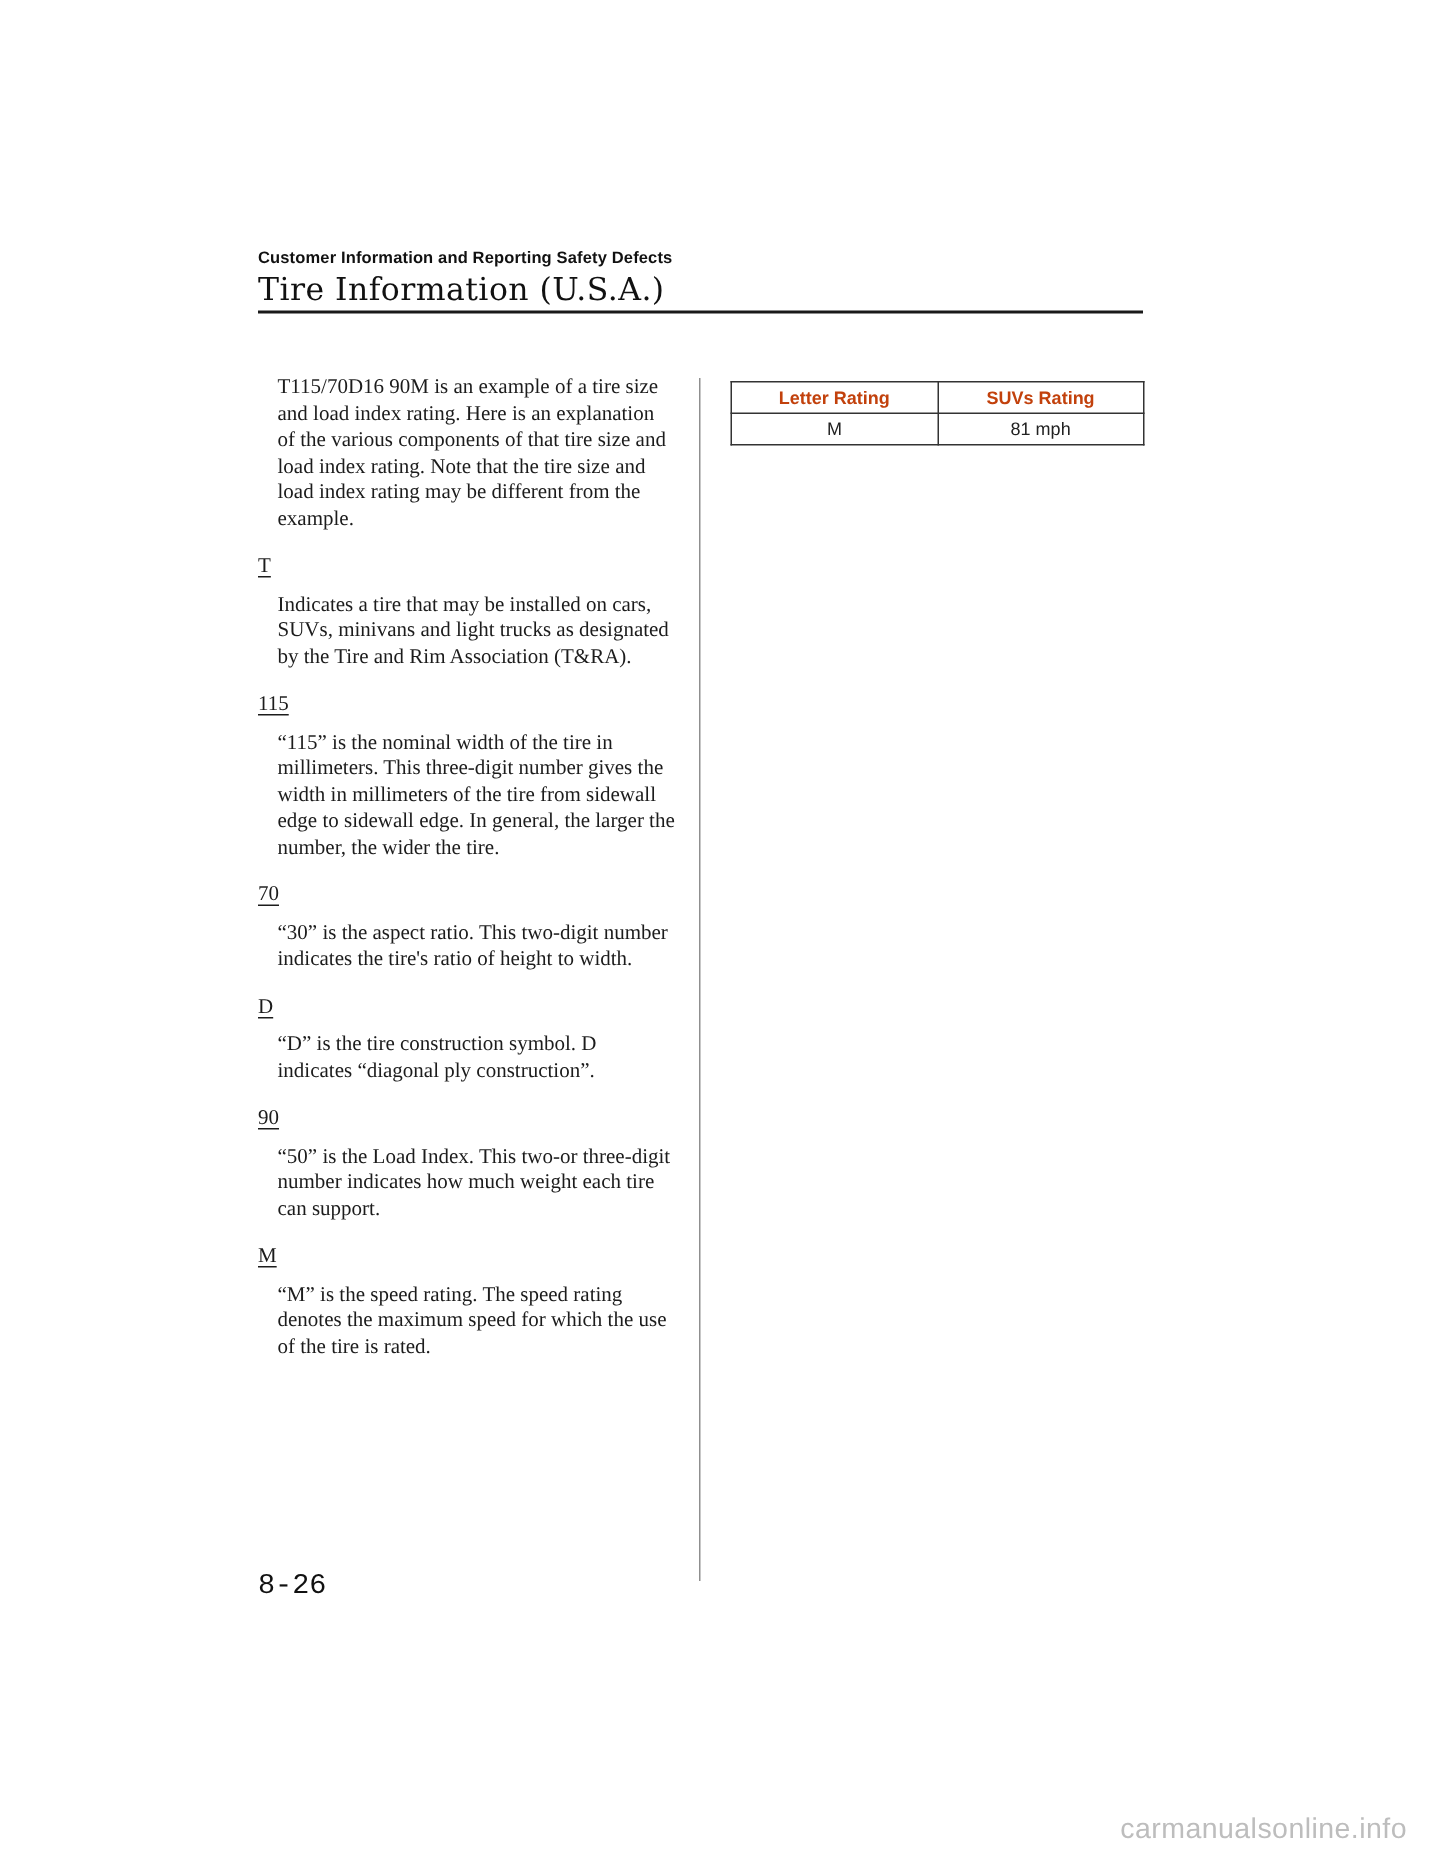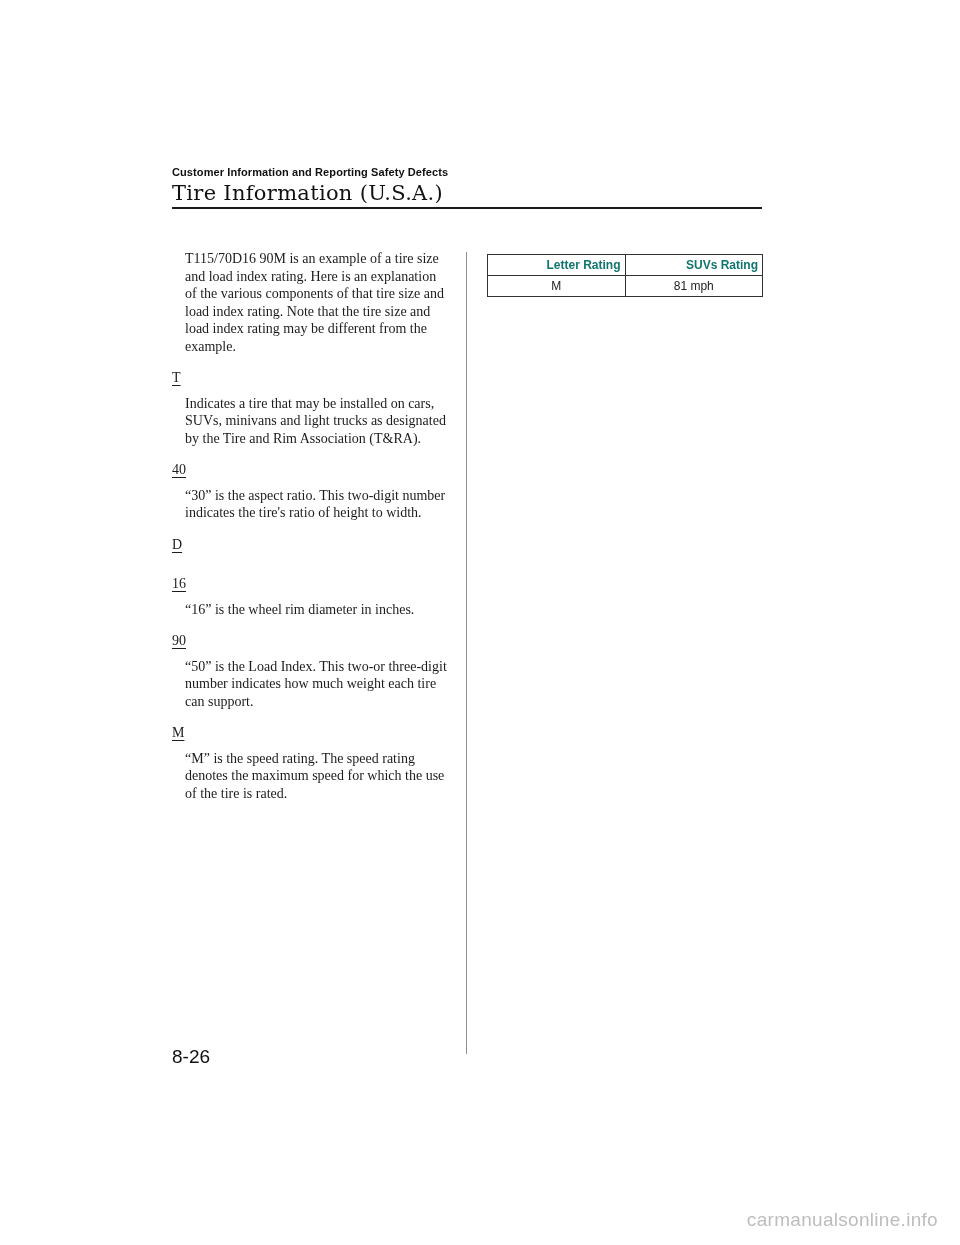--- a/index.html
+++ b/index.html
@@ -84,38 +84,38 @@
     left: 487px;
     top: 254px;
     width: 276px;
     border-collapse: collapse;
     font-family: "Liberation Sans", sans-serif;
   }
   .rating-table th {
     border: 1px solid #333;
     font-size: 12px;
     font-weight: bold;
-    text-align: right;
+    text-align: center;
     padding: 3px 4px;
-    color: #0f766e;
+    color: #c2410c;
     background: #ffffff;
   }
   .rating-table td {
     border: 1px solid #333;
     font-size: 12px;
     font-weight: normal;
     text-align: center;
     padding: 3px 4px;
     color: #222;
   }
   .page-number {
     position: absolute;
     left: 172px;
     top: 1046px;
-    font-family: Liberation Sans, sans-serif;
+    font-family: Liberation Mono, monospace;
     font-size: 19px;
     color: #111;
   }
   .watermark {
     position: absolute;
     right: 22px;
     bottom: 14px;
     font-family: "Liberation Sans", sans-serif;
     font-size: 19px;
     color: #bdbdbd;
@@ -136,34 +136,35 @@
 
   <div class="left-column">
 
     <p>T115/70D16 90M is an example of a tire size and load index rating. Here is an explanation of the various components of that tire size and load index rating. Note that the tire size and load index rating may be different from the example.</p>
 
     <div class="section">
       <div class="section-heading">T</div>
       <p class="section-body">Indicates a tire that may be installed on cars, SUVs, minivans and light trucks as designated by the Tire and Rim Association (T&amp;RA).</p>
     </div>
 
+    <div class="section">
+      <div class="section-heading">115</div>
+      <p class="section-body">“115” is the nominal width of the tire in millimeters. This three-digit number gives the width in millimeters of the tire from sidewall edge to sidewall edge. In general, the larger the number, the wider the tire.</p>
+    </div>
 
     <div class="section">
-      <div class="section-heading">40</div>
+      <div class="section-heading">70</div>
       <p class="section-body">“30” is the aspect ratio. This two-digit number indicates the tire's ratio of height to width.</p>
     </div>
 
     <div class="section">
       <div class="section-heading">D</div>
+      <p class="section-body">“D” is the tire construction symbol. D indicates “diagonal ply construction”.</p>
     </div>
 
-    <div class="section">
-      <div class="section-heading">16</div>
-      <p class="section-body">“16” is the wheel rim diameter in inches.</p>
-    </div>
 
     <div class="section">
       <div class="section-heading">90</div>
       <p class="section-body">“50” is the Load Index. This two-or three-digit number indicates how much weight each tire can support.</p>
     </div>
 
     <div class="section">
       <div class="section-heading">M</div>
       <p class="section-body">“M” is the speed rating. The speed rating denotes the maximum speed for which the use of the tire is rated.</p>
     </div>

